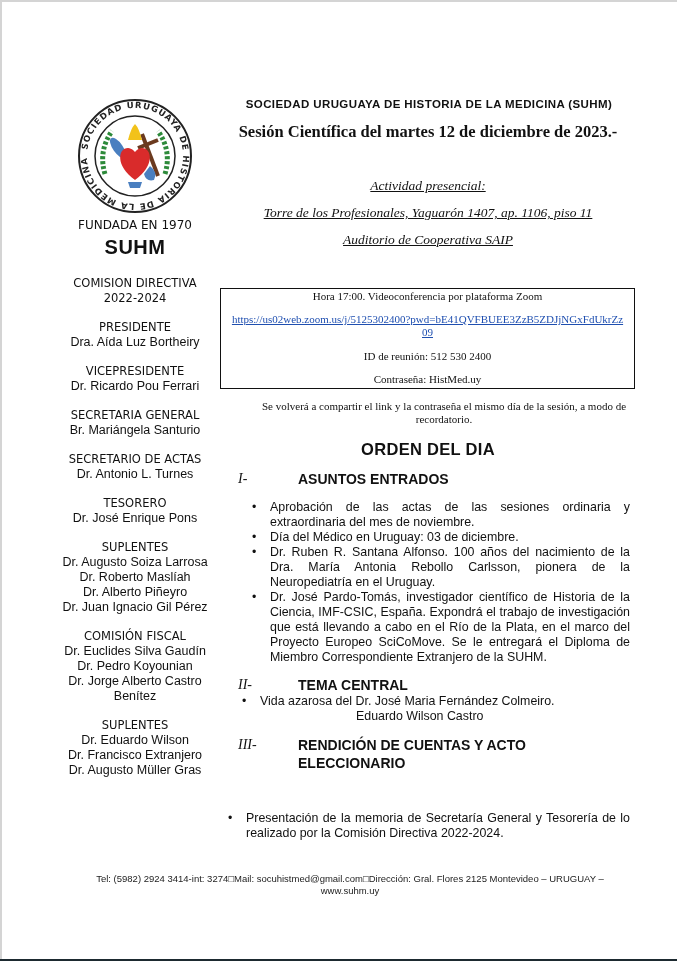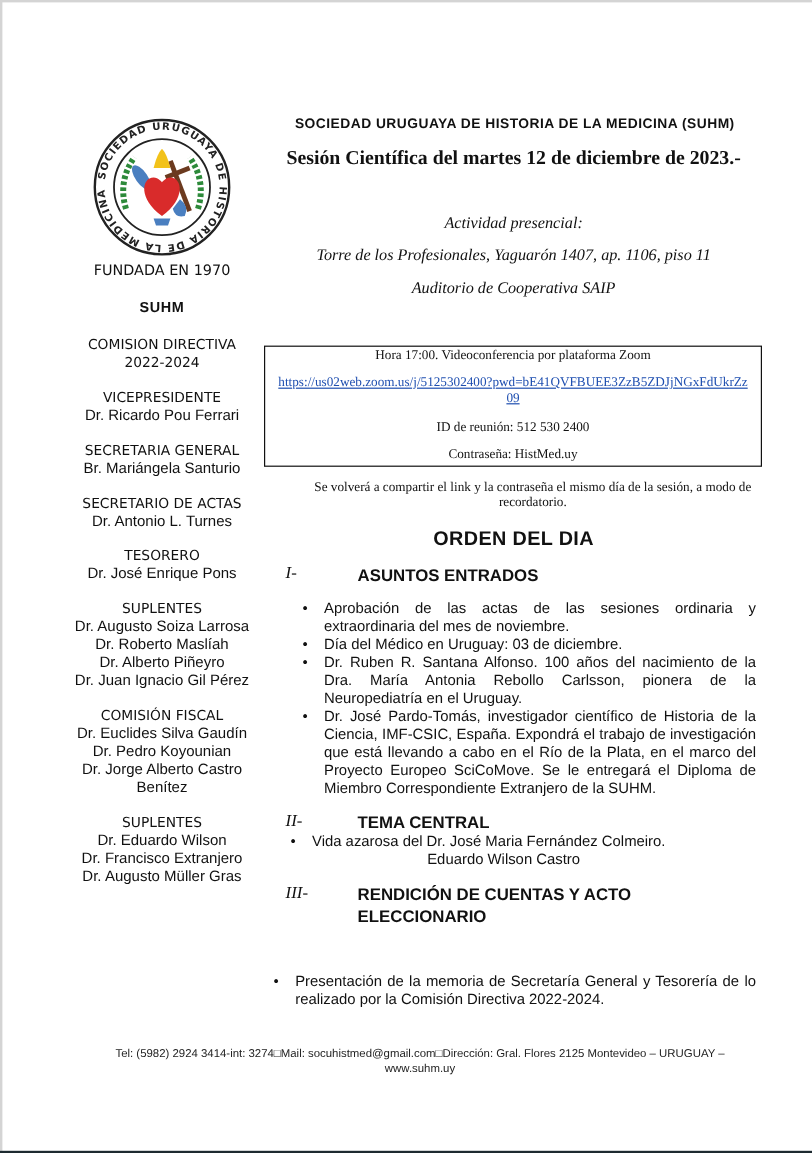--- a/index.html
+++ b/index.html
@@ -8,33 +8,33 @@
       font-family: "Liberation Sans", sans-serif; color: #111;
     }
     .page-frame { position: absolute; left: 0; top: 0; width: 675px; height: 957px;
       border-top: 2px solid #d4d4d4; border-left: 2px solid #d4d4d4; }
     .bottom-bar { position: absolute; left: 0; bottom: 0; width: 677px; height: 2px; background: #1d2a30; }
 
     
     .left-col { position: absolute; left: 50px; top: 96px; width: 170px; text-align: center; }
     .logo { width: 130px; height: 120px; margin: 0 auto; position: relative; }
     .founded { font-size: 13px; margin-top: 2px; line-height: 15px; font-family: "DejaVu Sans", sans-serif; font-size: 12px; }
-    .suhm { font-weight: bold; font-size: 12px; letter-spacing: 0.5px; margin-top: 16px; }
+    .suhm { font-weight: bold; font-size: 20px; letter-spacing: 0.5px; margin-top: 3px; }
     .group { margin-top: 14px; }
     .group-title { font-family: "DejaVu Sans", sans-serif; font-size: 11.5px; line-height: 15px; }
     .group-name { font-size: 12.5px; line-height: 15px; }
 
     
     .right-col { position: absolute; left: 218px; top: 0; width: 420px; }
     .society { position: absolute; top: 98px; left: 16px; width: 390px; text-align: center;
       font-weight: bold; font-size: 11.5px; letter-spacing: 0.4px; }
     .session { position: absolute; top: 122px; left: 0; width: 420px; text-align: center;
       font-family: "Liberation Serif", serif; font-weight: bold; font-size: 16.5px; }
     .presencial { position: absolute; left: 20px; width: 380px; text-align: center;
-      font-family: "Liberation Serif", serif; font-style: italic; font-size: 13.5px; }
+      font-family: "Liberation Serif", serif; font-style: italic; font-size: 13.5px; text-decoration: underline; }
     .zoom-box { position: absolute; left: 2px; top: 288px; width: 413px; height: 99px;
       border: 1px solid #111; font-family: "Liberation Serif", serif; font-size: 11px; text-align: center; }
     .zoom-box div { position: absolute; left: 0; width: 100%; }
     .zoom-link { color: #1f4fb0; text-decoration: underline; line-height: 13px; }
     .reminder { position: absolute; top: 400px; left: 30px; width: 392px; text-align: center;
       font-family: "Liberation Serif", serif; font-size: 11px; line-height: 13px; }
     .orden { position: absolute; top: 440px; left: 0; width: 420px; text-align: center;
       font-weight: bold; font-size: 16.5px; letter-spacing: 0.3px; }
     .sec-head { position: absolute; left: 20px; font-weight: bold; font-size: 14px; line-height: 18px; }
     .sec-num { position: absolute; left: 0; font-family: "Liberation Serif", serif; font-style: italic;
@@ -79,20 +79,24 @@
       <path d="M58 86 h14 l-2 6 h-10 z" fill="#4a7fc0"></path>
     </svg>
   </div>
   <div class="founded">FUNDADA EN 1970</div>
   <div class="suhm">SUHM</div>
   <div class="group" style="margin-top:17px">
     <div class="group-title">COMISION DIRECTIVA</div>
     <div class="group-title">2022-2024</div>
   </div>
   <div id="groups">
+      <div class="group">
+        <div class="group-title">PRESIDENTE</div>
+        <div class="group-name">Dra. Aída Luz Bortheiry</div>
+      </div>
       <div class="group">
         <div class="group-title">VICEPRESIDENTE</div>
         <div class="group-name">Dr. Ricardo Pou Ferrari</div>
       </div>
       <div class="group">
         <div class="group-title">SECRETARIA GENERAL</div>
         <div class="group-name">Br. Mariángela Santurio</div>
       </div>
       <div class="group">
         <div class="group-title">SECRETARIO DE ACTAS</div>

